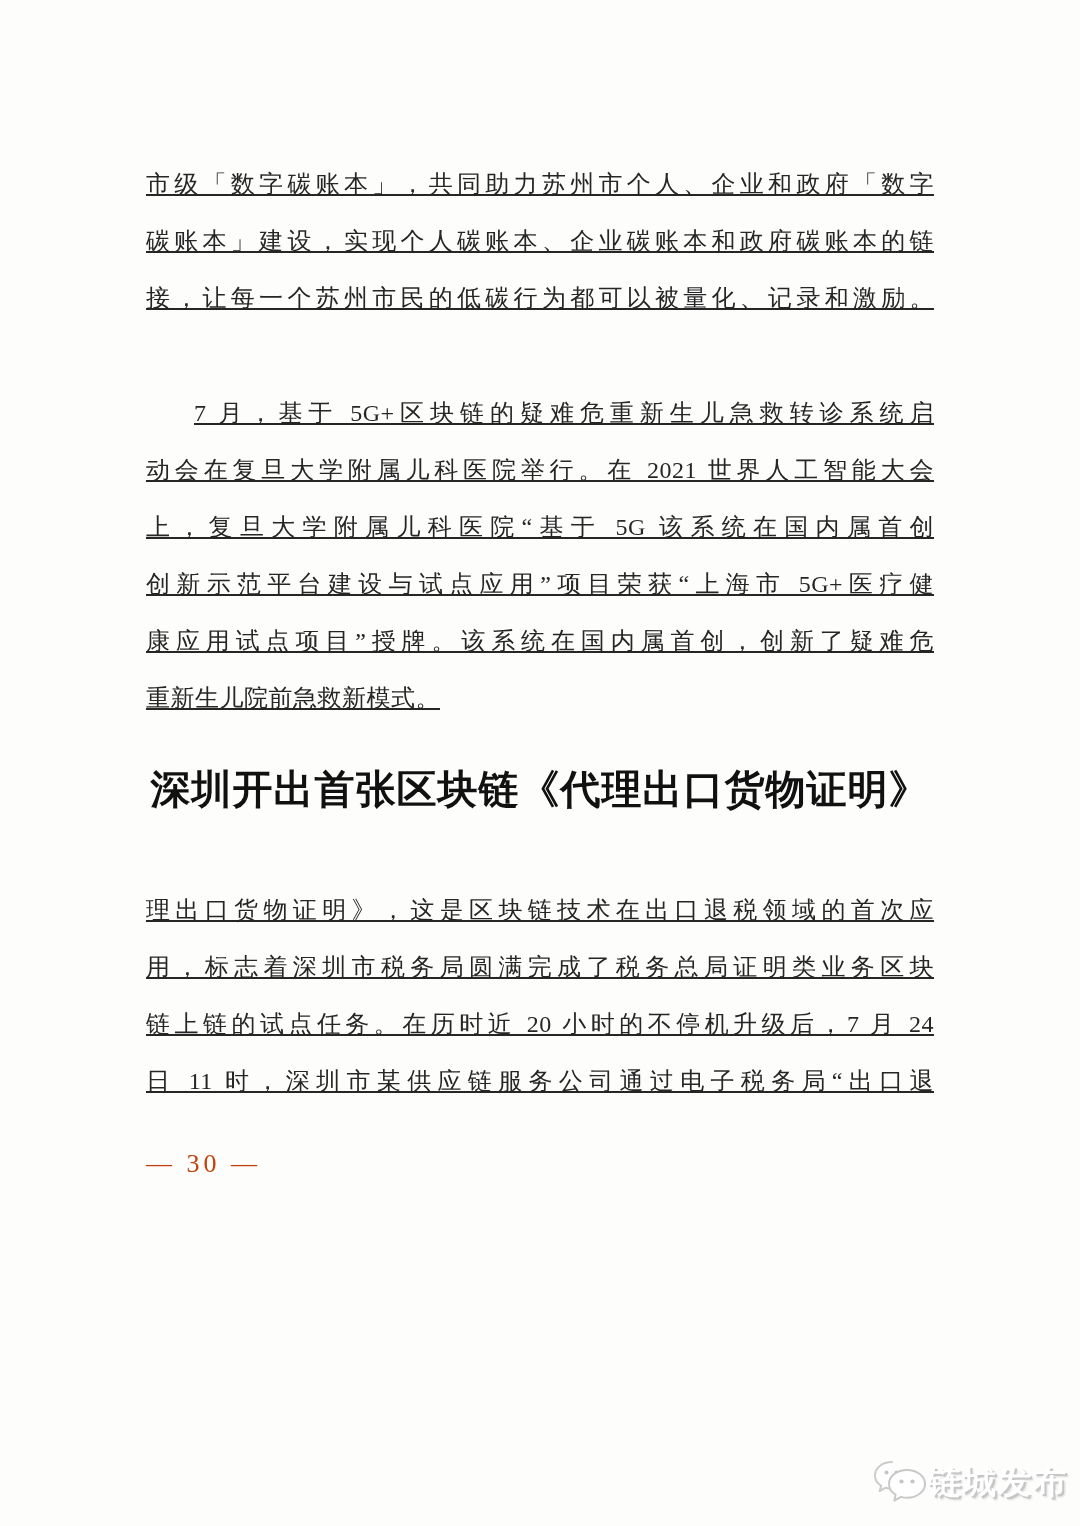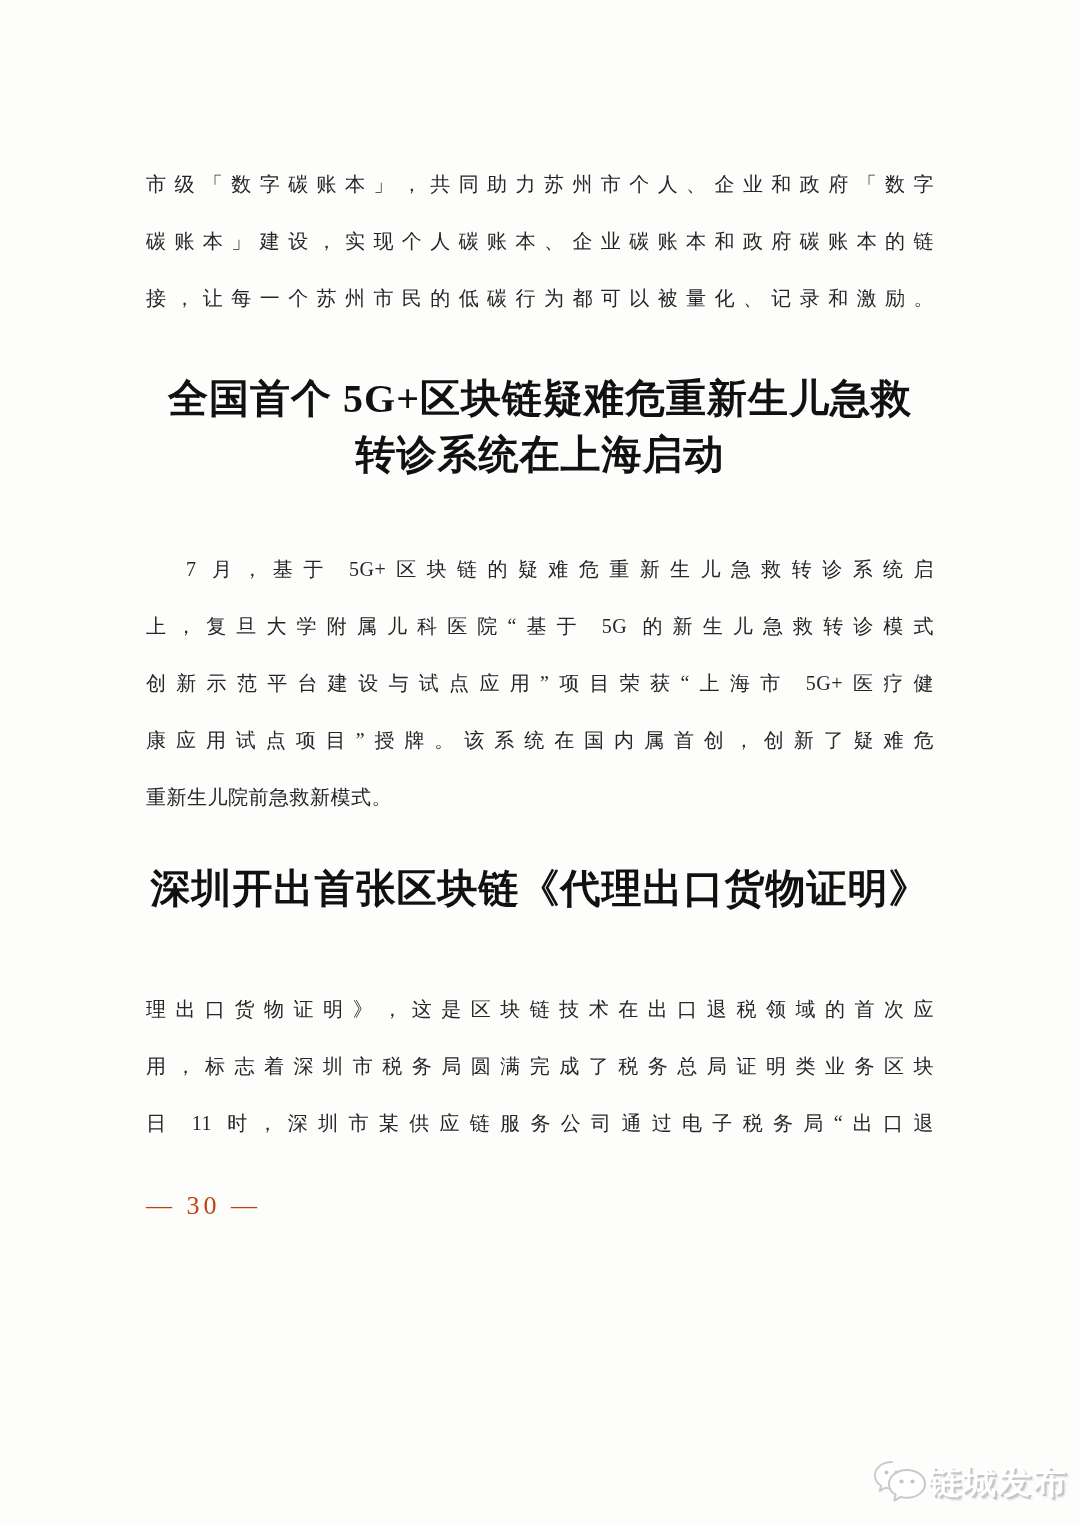--- a/index.html
+++ b/index.html
@@ -11,26 +11,27 @@
     font-family: "Liberation Serif", "DejaVu Serif", serif;
     color: #262626;
     overflow: hidden;
     box-sizing: border-box;
   }
   .content { padding: 0 146px; }
 
   
   .para { }
   .line {
-    font-size: 20px;
+    font-size: 24px;
     line-height: 57px;
     text-align: justify;
     text-align-last: justify;
     white-space: nowrap;
     letter-spacing: 0.5px;
+    text-decoration: underline;
   }
   .line.last-left { text-align-last: left; white-space: normal; }
   .line.indent { text-indent: 2em; }
 
   .para-1 { padding-top: 156px; }
   .para-2 { margin-top: 58px; }
   .para-3 { margin-top: 64px; }
 
   .heading { font-weight: bold; color: #111111; }
   .hline {
@@ -76,40 +77,38 @@
 
 <div class="page">
   <div class="content">
 
     <div class="para para-1">
       <div class="line">市级「数字碳账本」，共同助力苏州市个人、企业和政府「数字</div>
       <div class="line">碳账本」建设，实现个人碳账本、企业碳账本和政府碳账本的链</div>
       <div class="line">接，让每一个苏州市民的低碳行为都可以被量化、记录和激励。</div>
     </div>
 
-    <div class="heading heading-1">
-      <div class="hline">全国首个 5G+区块链疑难危重新生儿急救</div>
-      <div class="hline">转诊系统在上海启动</div>
-    </div>
 
     <div class="para para-2">
       <div class="line indent">7 月，基于 5G+区块链的疑难危重新生儿急救转诊系统启</div>
-      <div class="line">上，复旦大学附属儿科医院“基于 5G 的新生儿急救转诊模式</div>
+      <div class="line">动会在复旦大学附属儿科医院举行。在 2021 世界人工智能大会</div>
+      <div class="line">上，复旦大学附属儿科医院“基于 5G 该系统在国内属首创</div>
       <div class="line">创新示范平台建设与试点应用”项目荣获“上海市 5G+医疗健</div>
       <div class="line">康应用试点项目”授牌。该系统在国内属首创，创新了疑难危</div>
       <div class="line last-left">重新生儿院前急救新模式。</div>
     </div>
 
     <div class="heading heading-2">
       <div class="hline">深圳开出首张区块链《代理出口货物证明》</div>
     </div>
 
     <div class="para para-3">
       <div class="line">理出口货物证明》，这是区块链技术在出口退税领域的首次应</div>
       <div class="line">用，标志着深圳市税务局圆满完成了税务总局证明类业务区块</div>
+      <div class="line">链上链的试点任务。在历时近 20 小时的不停机升级后，7 月 24</div>
       <div class="line">日 11 时，深圳市某供应链服务公司通过电子税务局“出口退</div>
     </div>
 
     <div class="page-number">— 30 —</div>
   </div>
 
   <div class="watermark">
     <svg class="wechat-icon" width="58" height="52" viewBox="0 0 58 52">
 
       <path d="M22 6 C12 6 5 12 5 19.5 C5 23.8 7.4 27.5 11.2 29.9 L9.6 35 L15.6 31.7 C17.6 32.3 19.7 32.7 22 32.7 C22.6 32.7 23.2 32.6 23.8 32.6" fill="#ffffff" stroke="#cccccc" stroke-width="2" stroke-linecap="round" stroke-linejoin="round"></path>

